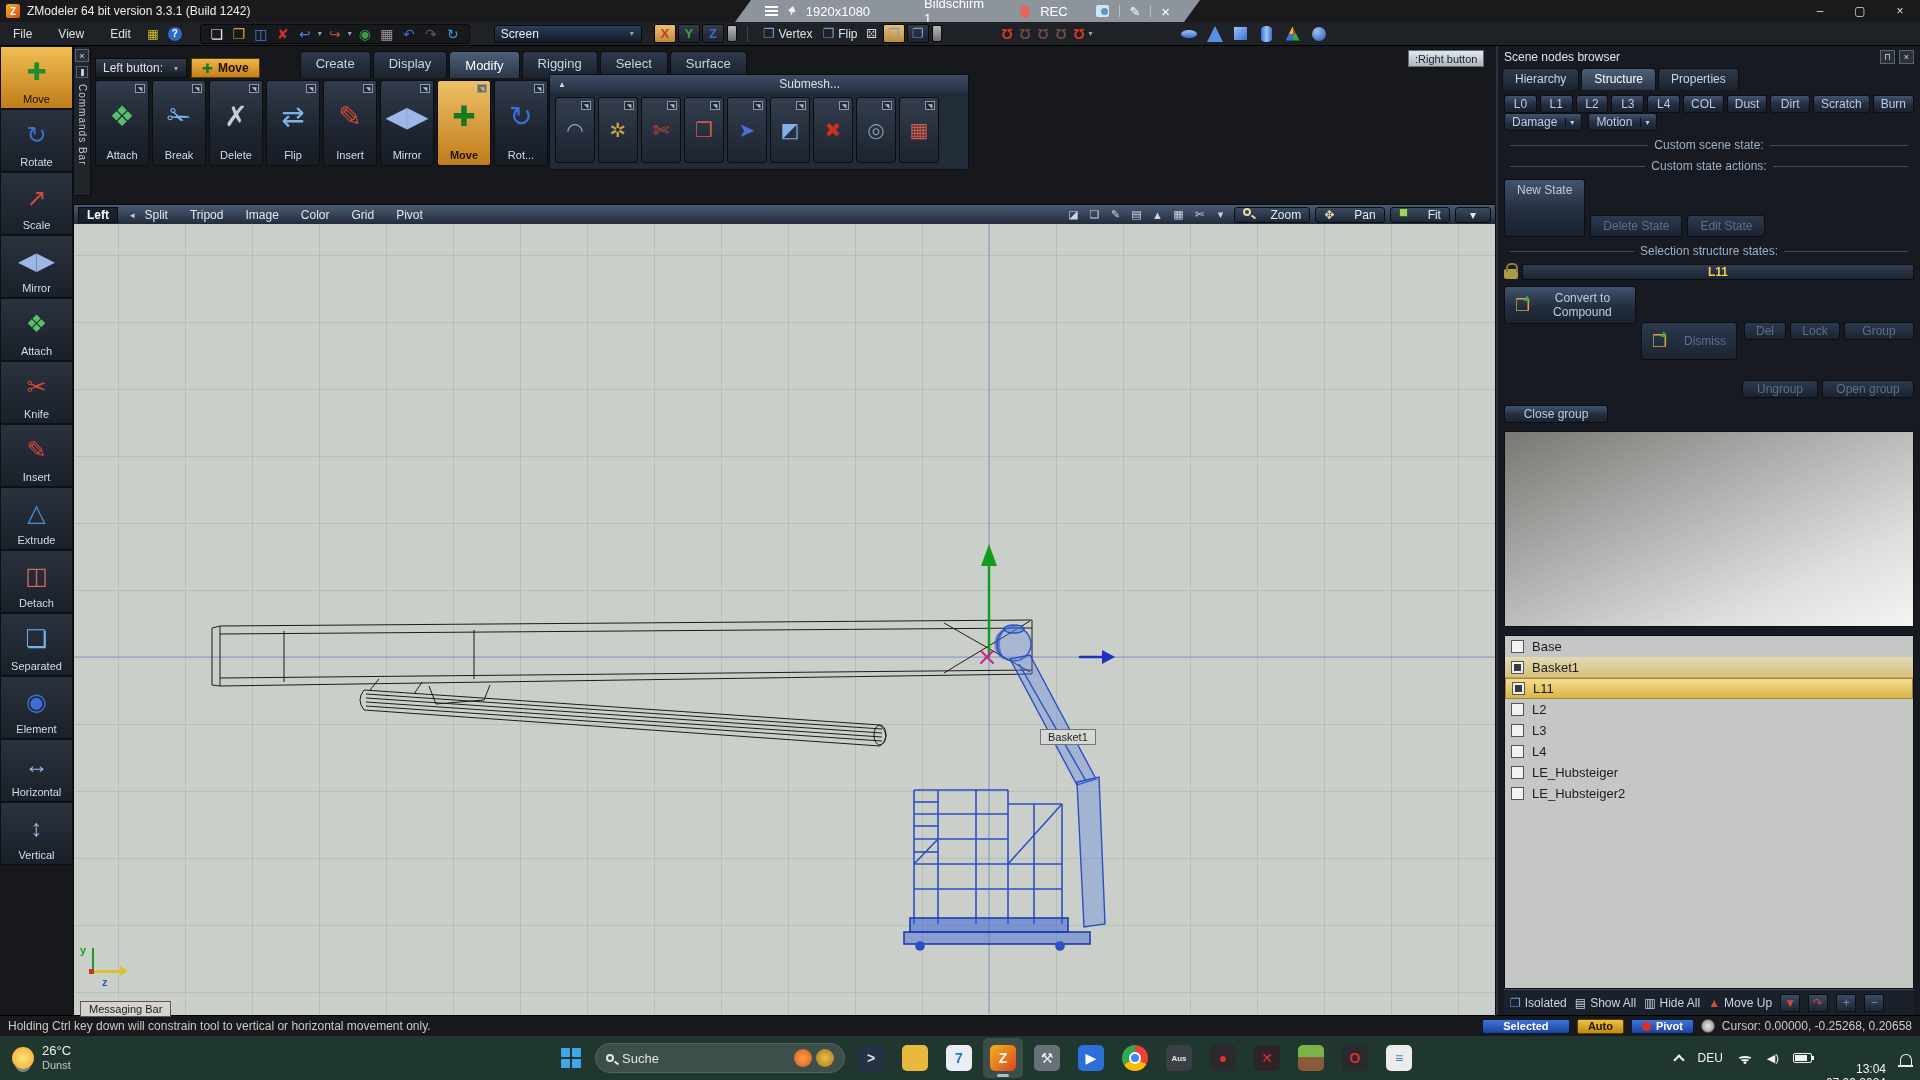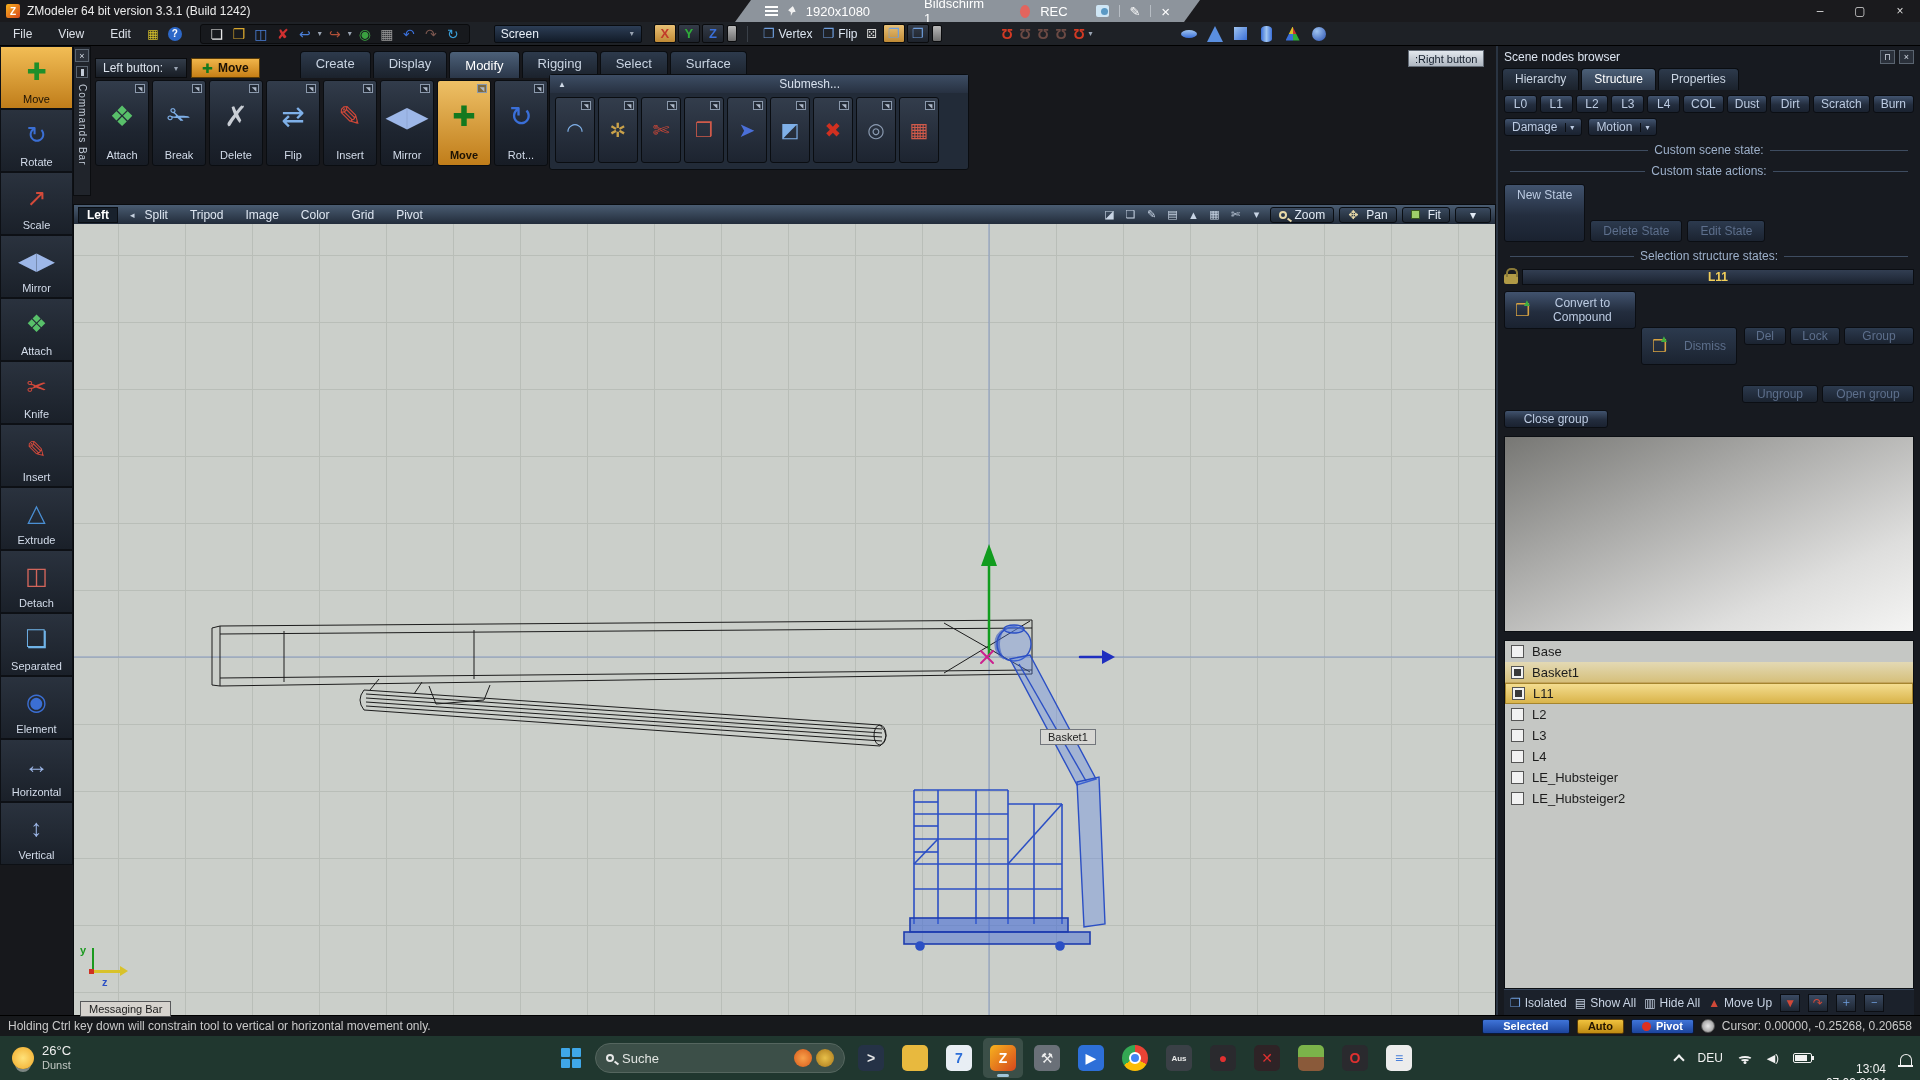--- a/index.html
+++ b/index.html
@@ -101,21 +101,21 @@
 
   
   .viewport { position:absolute; left:73px; top:204px; width:1423px; height:811px; border:1px solid #0a0c0f; }
   .vp-head { height:19px; background:linear-gradient(#4a5c72,#222c3a); display:flex; align-items:center; color:#dfe7f2; font-size:12px; padding:0 4px; }
   .vp-view { background:#18212c; border:1px solid #0a0e13; padding:0 8px; font-weight:bold; color:#fff; height:16px; display:flex; align-items:center; }
   .vp-back { font-size:9px; margin:0 10px 0 12px; color:#c6d1df; }
   .vp-menu { display:flex; gap:22px; }
   .vp-right { margin-left:auto; display:flex; align-items:center; gap:5px; }
   .vp-ico { font-size:11px; width:16px; text-align:center; }
   .vbtn { height:16px; background:linear-gradient(#3a4a5f,#1f2834); border:1px solid #0a0e13; border-radius:3px;
-    display:flex; align-items:center; gap:8px; padding:0 8px; font-size:12px; color:#e2eaf4; }
+    display:flex; gap:20px; padding:0 8px; font-size:12px; color:#e2eaf4; }
   .mag { width:8px; height:8px; border:2px solid #e8d9a8; border-radius:50%; position:relative; }
   .mag::after { content:""; position:absolute; left:6px; top:6px; width:5px; height:2px; background:#e8d9a8; transform:rotate(40deg); }
   .fit-sq { width:9px; height:9px; background:#9fd06a; border:1px solid #3a5a20; }
   .canvas { position:relative; width:100%; height:792px; background-color:#cbcfca;
     background-image:linear-gradient(#b9beb8 1px,transparent 1px),linear-gradient(90deg,#b9beb8 1px,transparent 1px);
     background-size:67px 67px; background-position:44px 31px; overflow:hidden; }
   .canvas svg { position:absolute; left:0; top:0; }
   .node-tip { position:absolute; left:966px; top:505px; padding:1px 7px; background:#d7d7d3; border:1px solid #72767c;
     font-size:11px; color:#222; }
   .mini-axis { position:absolute; left:6px; top:720px; width:60px; height:52px; font-size:11px; }
@@ -136,21 +136,21 @@
   .p-head .sp { flex:1; }
   .p-tabs { display:flex; padding:0 4px; }
   .p-tab { padding:3px 12px 4px; font-size:12px; color:#c9d4e2; background:linear-gradient(#2d3a4c,#1b222c);
     border:1px solid #0a0d11; border-bottom:none; border-radius:4px 4px 0 0; margin-right:2px; }
   .p-tab.active { background:linear-gradient(#4c6078,#2b3749); color:#fff; }
   .p-body { padding:5px 6px 0; display:flex; flex-direction:column; flex:1; min-height:0; }
   .pbtn { background:linear-gradient(#41536e,#232d3e 55%,#1a2230); border:1px solid #0b0e13; border-radius:3px;
     color:#bccbe2; font-size:12px; padding:1px 7px; text-align:center; }
   .pbtn.disabled { color:#5d6f8c; background:linear-gradient(#2c3a4e,#1b2330);margin-top:36px; }
   .lod-row { display:flex; gap:3px; }
-  .drop-row { display:flex; gap:6px; margin-top:5px; }
+  .drop-row { display:flex; gap:6px; }
   .pdrop { display:flex; align-items:center; gap:8px; }
   .pdrop .dar { font-size:8px; border-left:1px solid #0b0e13; padding-left:4px; }
   .sep-line { display:flex; align-items:center; color:#9db0ca; font-size:12px; margin-top:7px; }
   .sep-line::before,.sep-line::after { content:""; flex:1; height:1px; background:#3c4threads; background:#3e4c60; margin:0 6px; }
   .state-row { display:flex; gap:5px; margin-top:6px; }
   .sel-row { display:flex; align-items:center; gap:4px; margin-top:6px; }
   .padlock { width:14px; height:10px; background:#b09a46; border-radius:2px; position:relative; margin-top:4px; }
   .padlock::before { content:""; position:absolute; left:2px; top:-6px; width:8px; height:7px; border:2px solid #8a7a38;
     border-bottom:none; border-radius:5px 5px 0 0; }
   .sel-bar { flex:1; height:16px; background:linear-gradient(#2c3razie,#1b2330); background:linear-gradient(#323e52,#1b2330);

